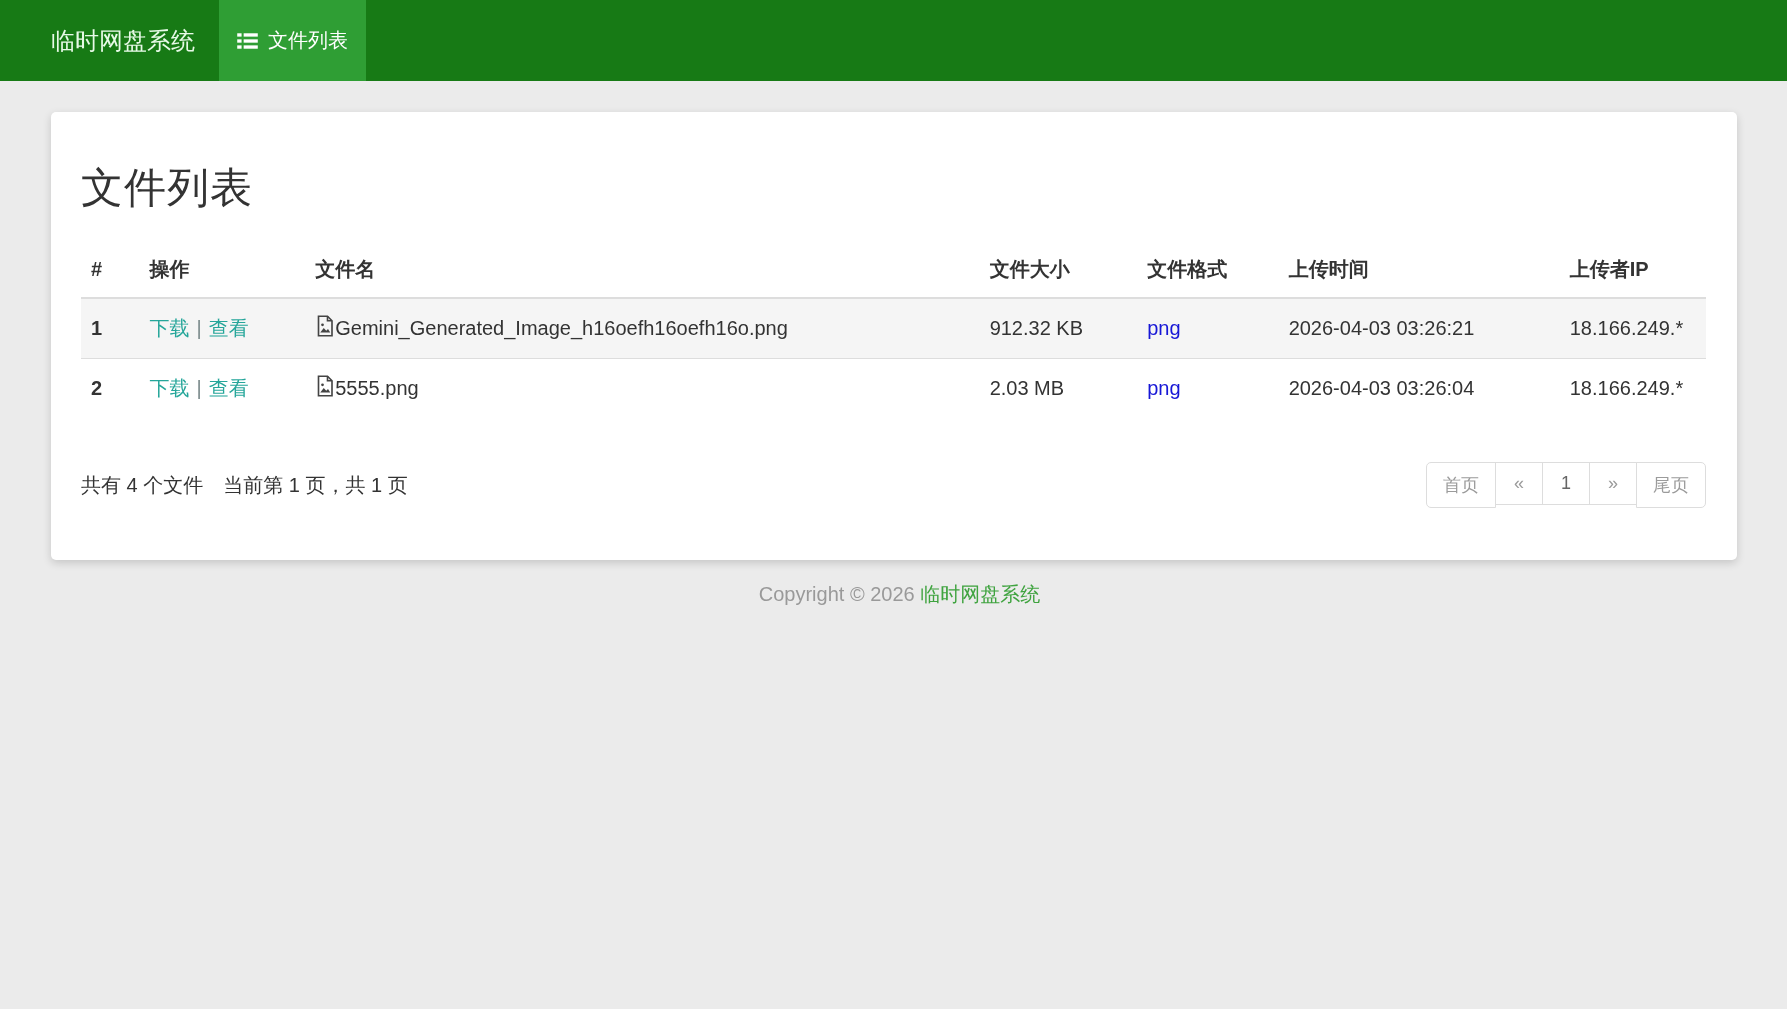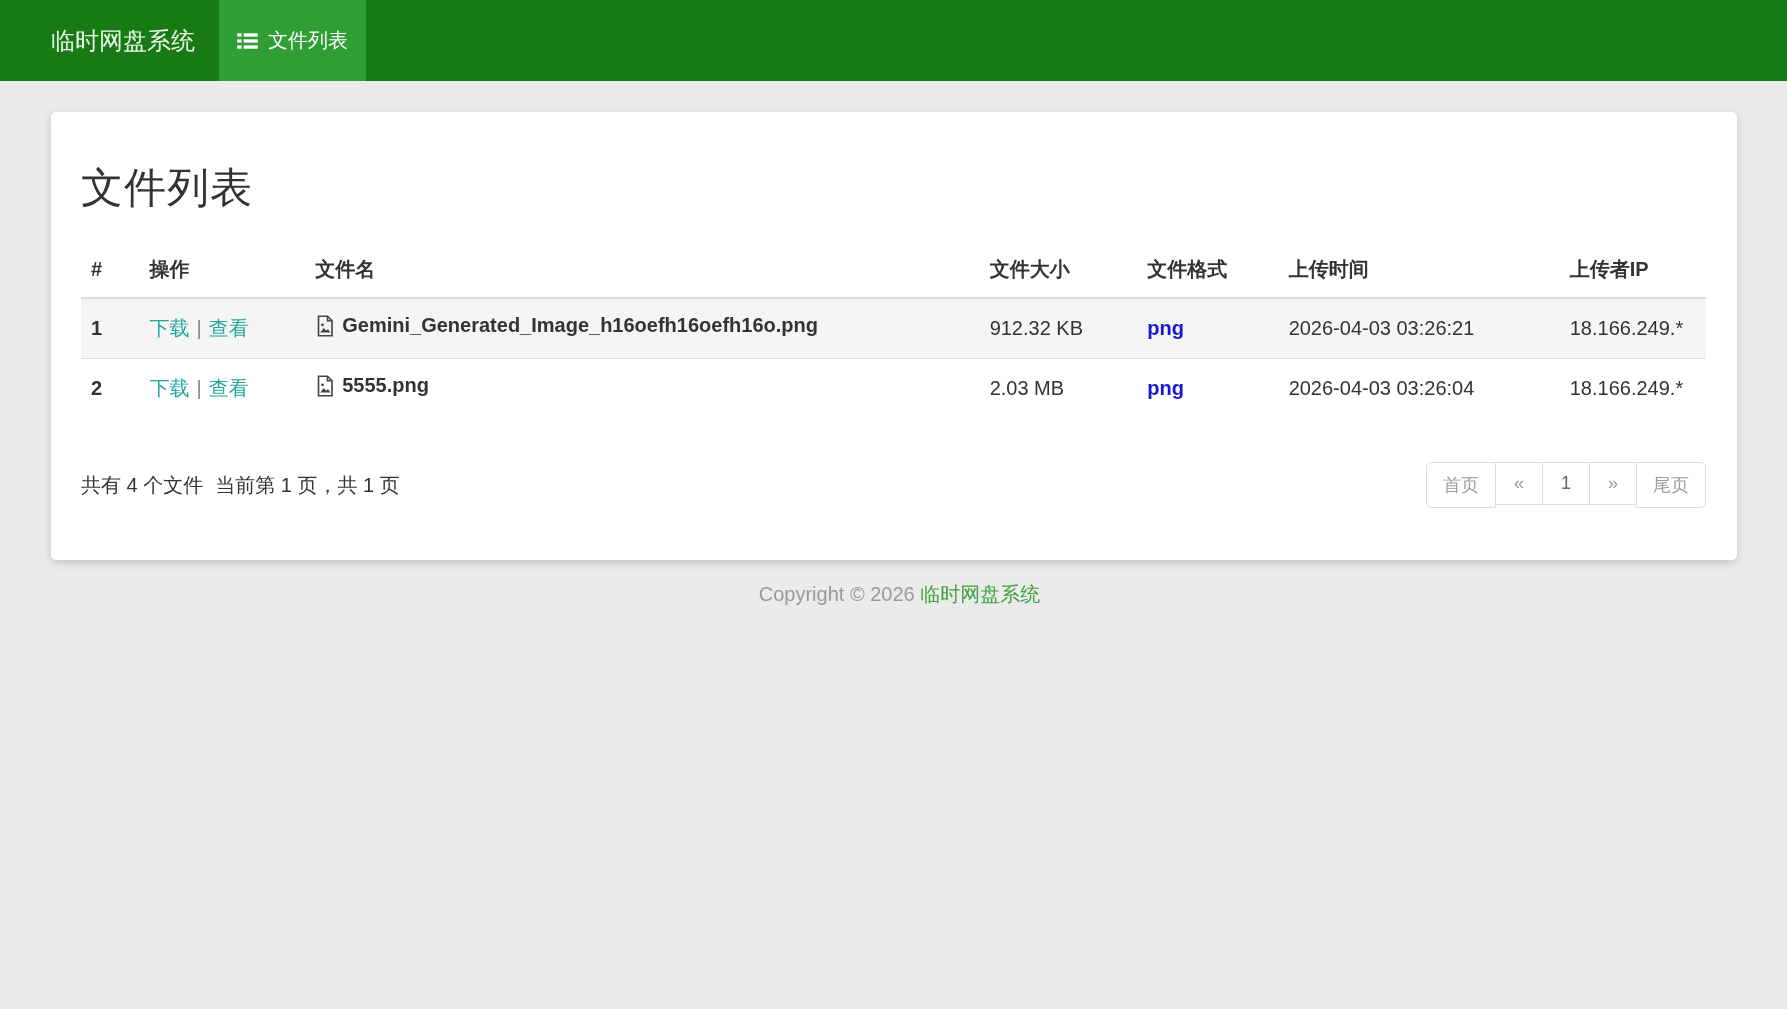--- a/index.html
+++ b/index.html
@@ -42,30 +42,30 @@
   th{
     text-align:left;padding:14px 10px;font-size:20px;color:#333;
     border-bottom:2px solid #ddd;font-weight:bold;
   }
   td,th.row-idx{padding:15px 10px;vertical-align:middle;}
   tbody td, tbody th{border-top:1px solid #ddd;}
   tbody tr:nth-child(odd){background:#f5f5f5;}
   th.row-idx{text-align:left;font-weight:bold;border-bottom:none;}
   a.action-link{color:#26a69a;text-decoration:none;cursor:pointer;}
   .action-sep{color:#7b8a8b;margin:0 7px;}
-  .file-cell{display:flex;gap:7px;overflow:hidden;font-weight:bold;}
+  .file-cell{display:flex;align-items:center;overflow:hidden;}
   .file-name{white-space:nowrap;overflow:hidden;text-overflow:ellipsis;}
-  a.format-link{color:#1717d6;font-weight:bold;text-decoration:none;cursor:pointer;margin-top:20px;}
+  a.format-link{color:#1717d6;font-weight:normal;text-decoration:none;cursor:pointer;margin-top:20px;}
   
   .table-footer{
     display:flex;justify-content:space-between;align-items:center;
     margin-top:44px;
   }
   .summary{font-size:20px;color:#333;}
-  .summary .part2{margin-left:12px;}
+  .summary .part2{margin-left:20px;}
   .pagination{display:flex;list-style:none;margin:0;padding:0;justify-content:flex-end;}
   .pagination a{
     display:block;padding:10px 16px;font-size:18px;
     border:1px solid #ddd;background:#fff;color:#9b9b9b;
     text-decoration:none;margin-left:-1px;cursor:pointer;min-width:14px;text-align:center;
   }
   .pagination li:first-child a{border-top-left-radius:5px;border-bottom-left-radius:5px;margin-left:0;}
   .pagination li:last-child a{border-top-right-radius:5px;border-bottom-right-radius:5px;}
   .pagination li.current a{color:#666;}
   

